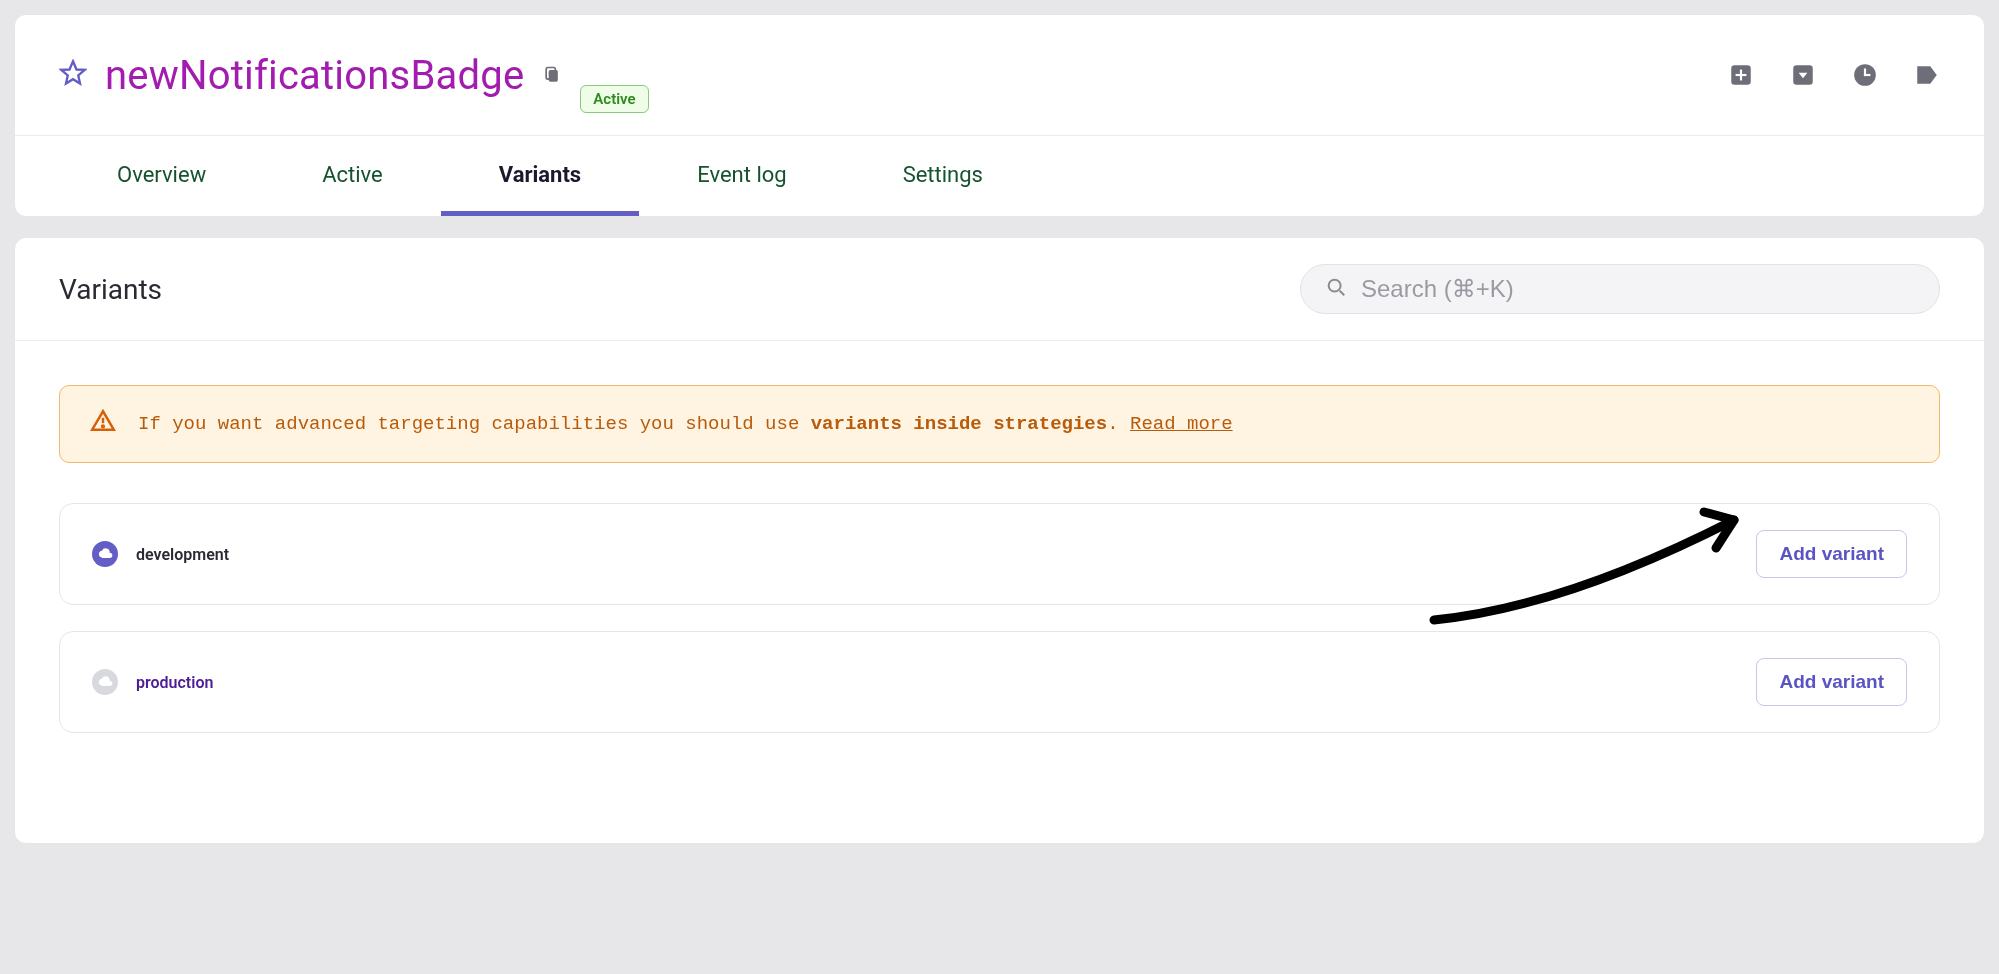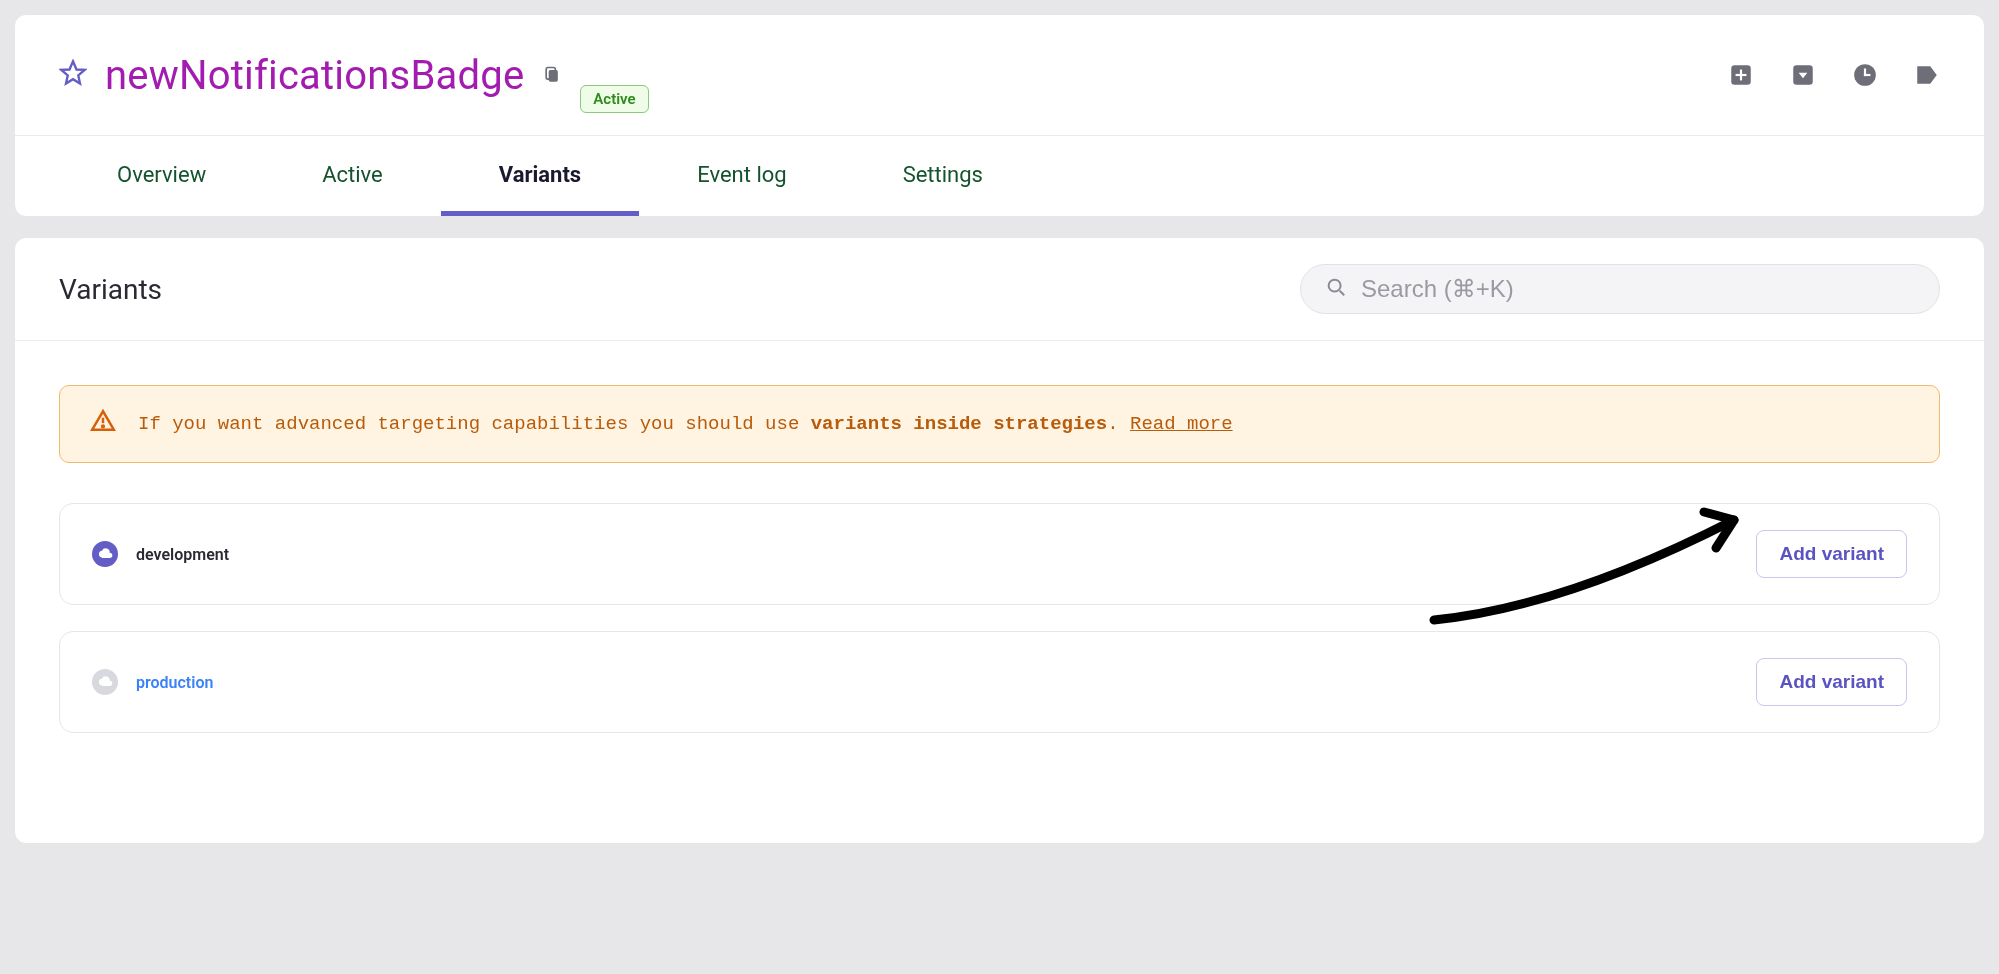--- a/index.html
+++ b/index.html
@@ -111,21 +111,21 @@
   }
   .env-left { display:flex; align-items:center; gap:18px; }
   .env-icon {
     width:26px; height:26px; border-radius:50%;
     display:flex; align-items:center; justify-content:center;
   }
   .env-icon.on { background:#635dc5; }
   .env-icon.off { background:#d8d8df; }
   .env-icon svg { width:16px; height:16px; fill:#fff; }
   .env-name { font-size:16px; font-weight:600; color:#2a2a33; }
-  .env-name.dim { color:#3b82f6; }
+  .env-name.dim { color:#4c1d95; }
   .add-btn {
     border:1px solid #c8c6ec;
     background:#fff;
     color:#5a53c4;
     font-size:19px;
     font-weight:600;
     padding:12px 22px;
     border-radius:8px;
     cursor:pointer;
   }

